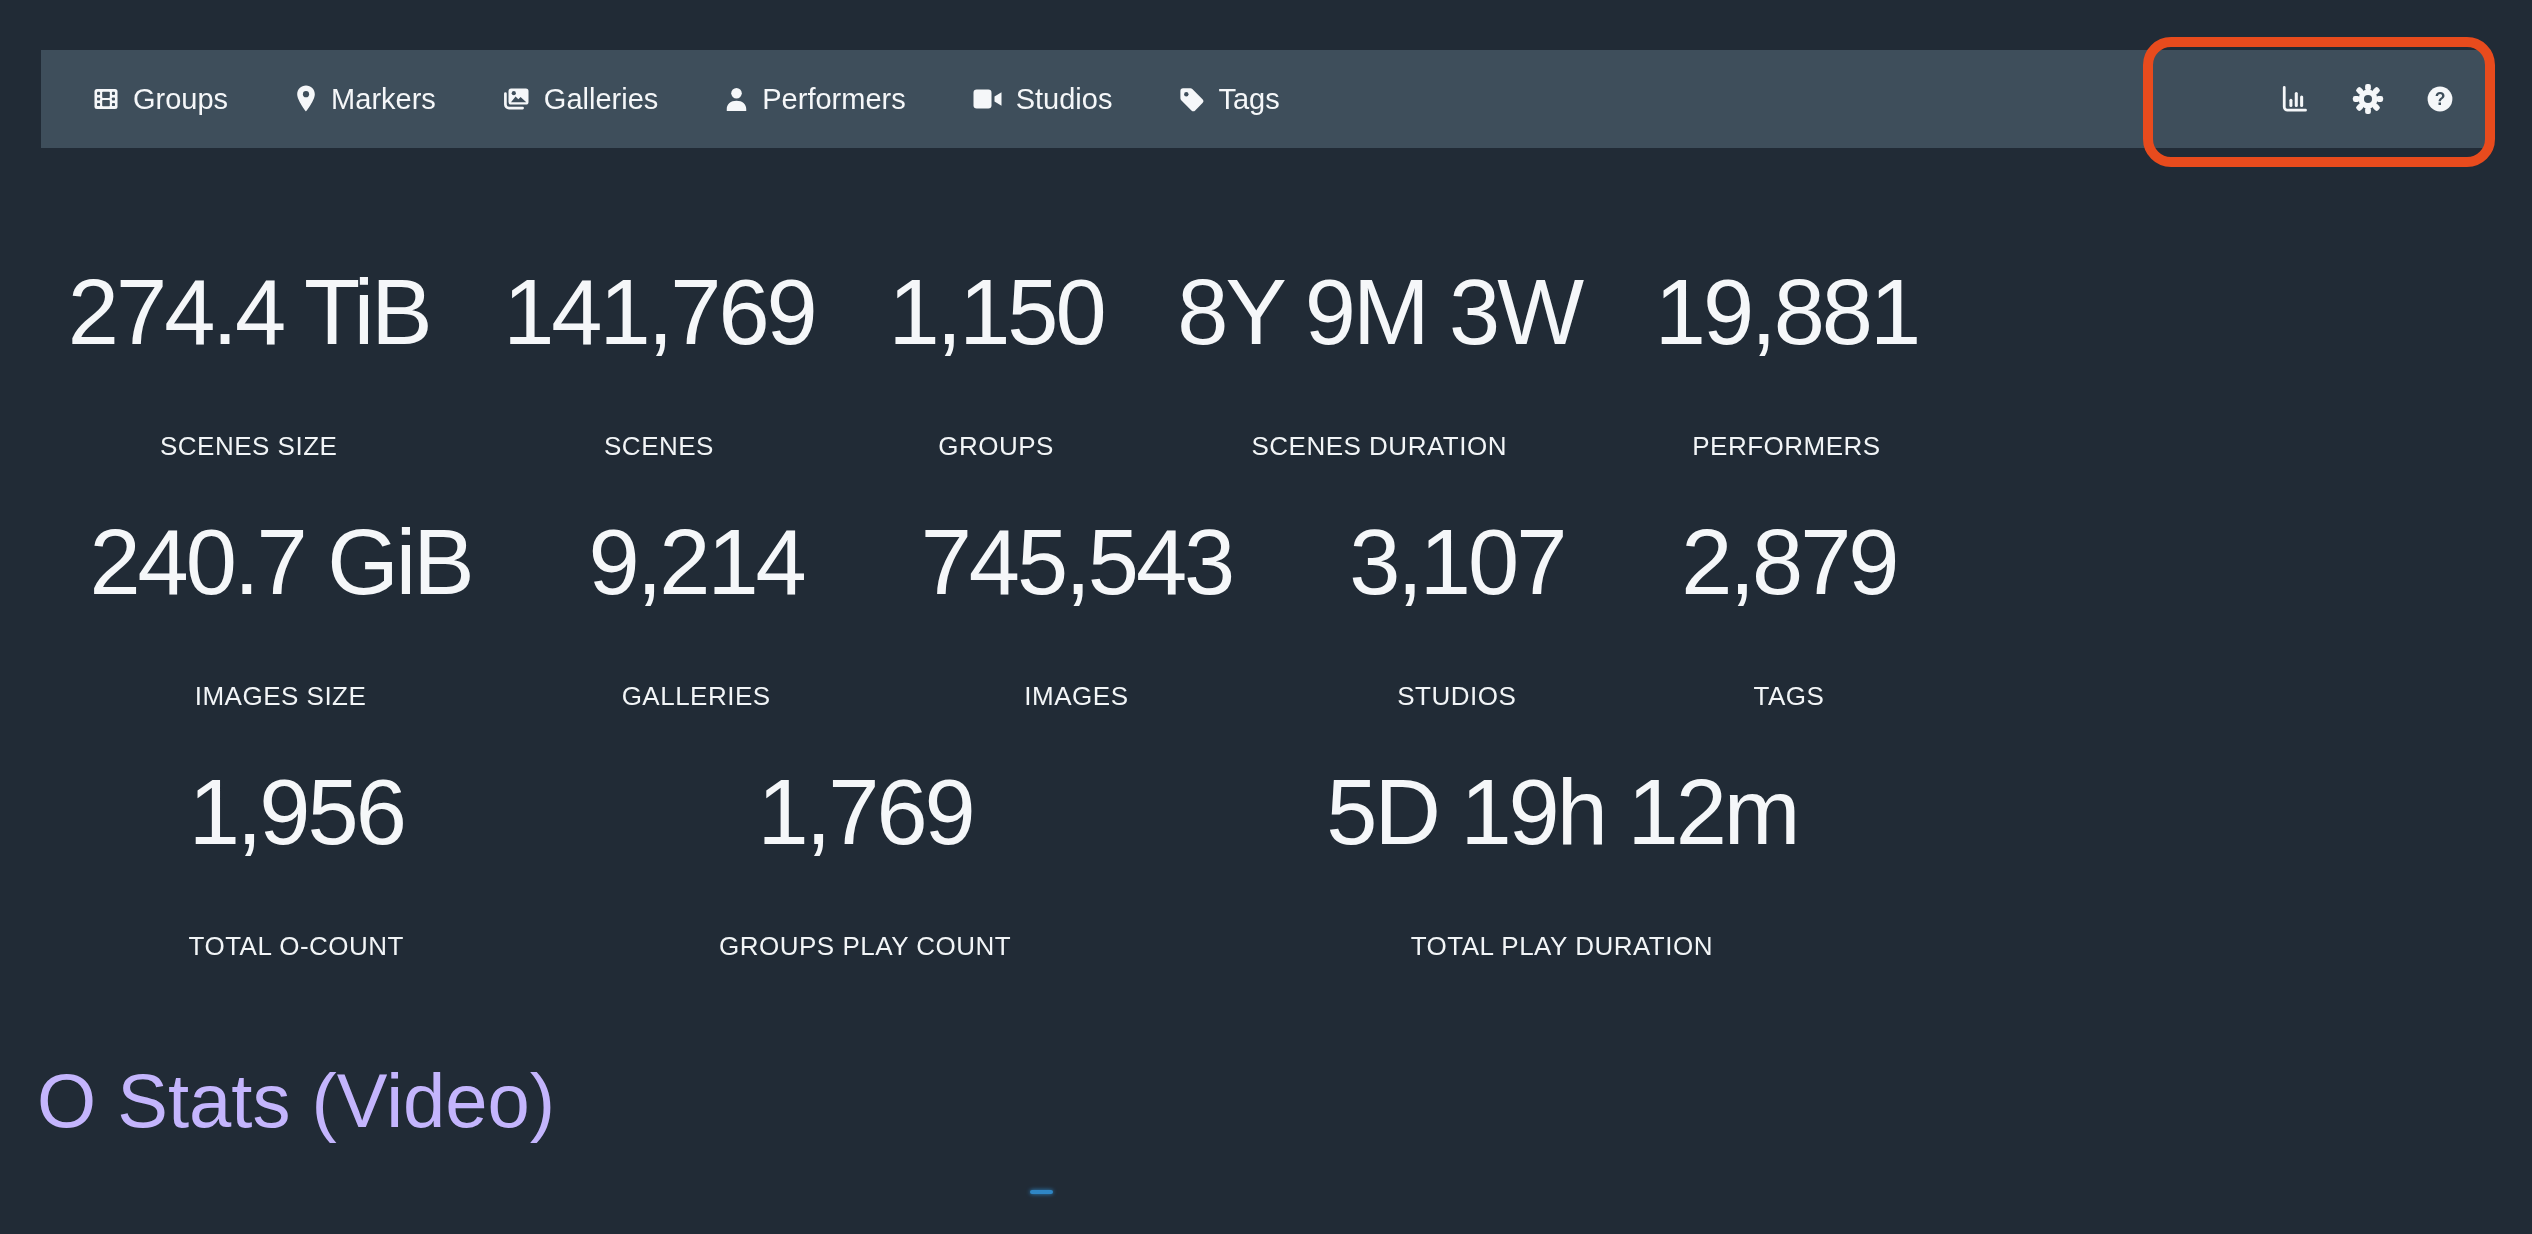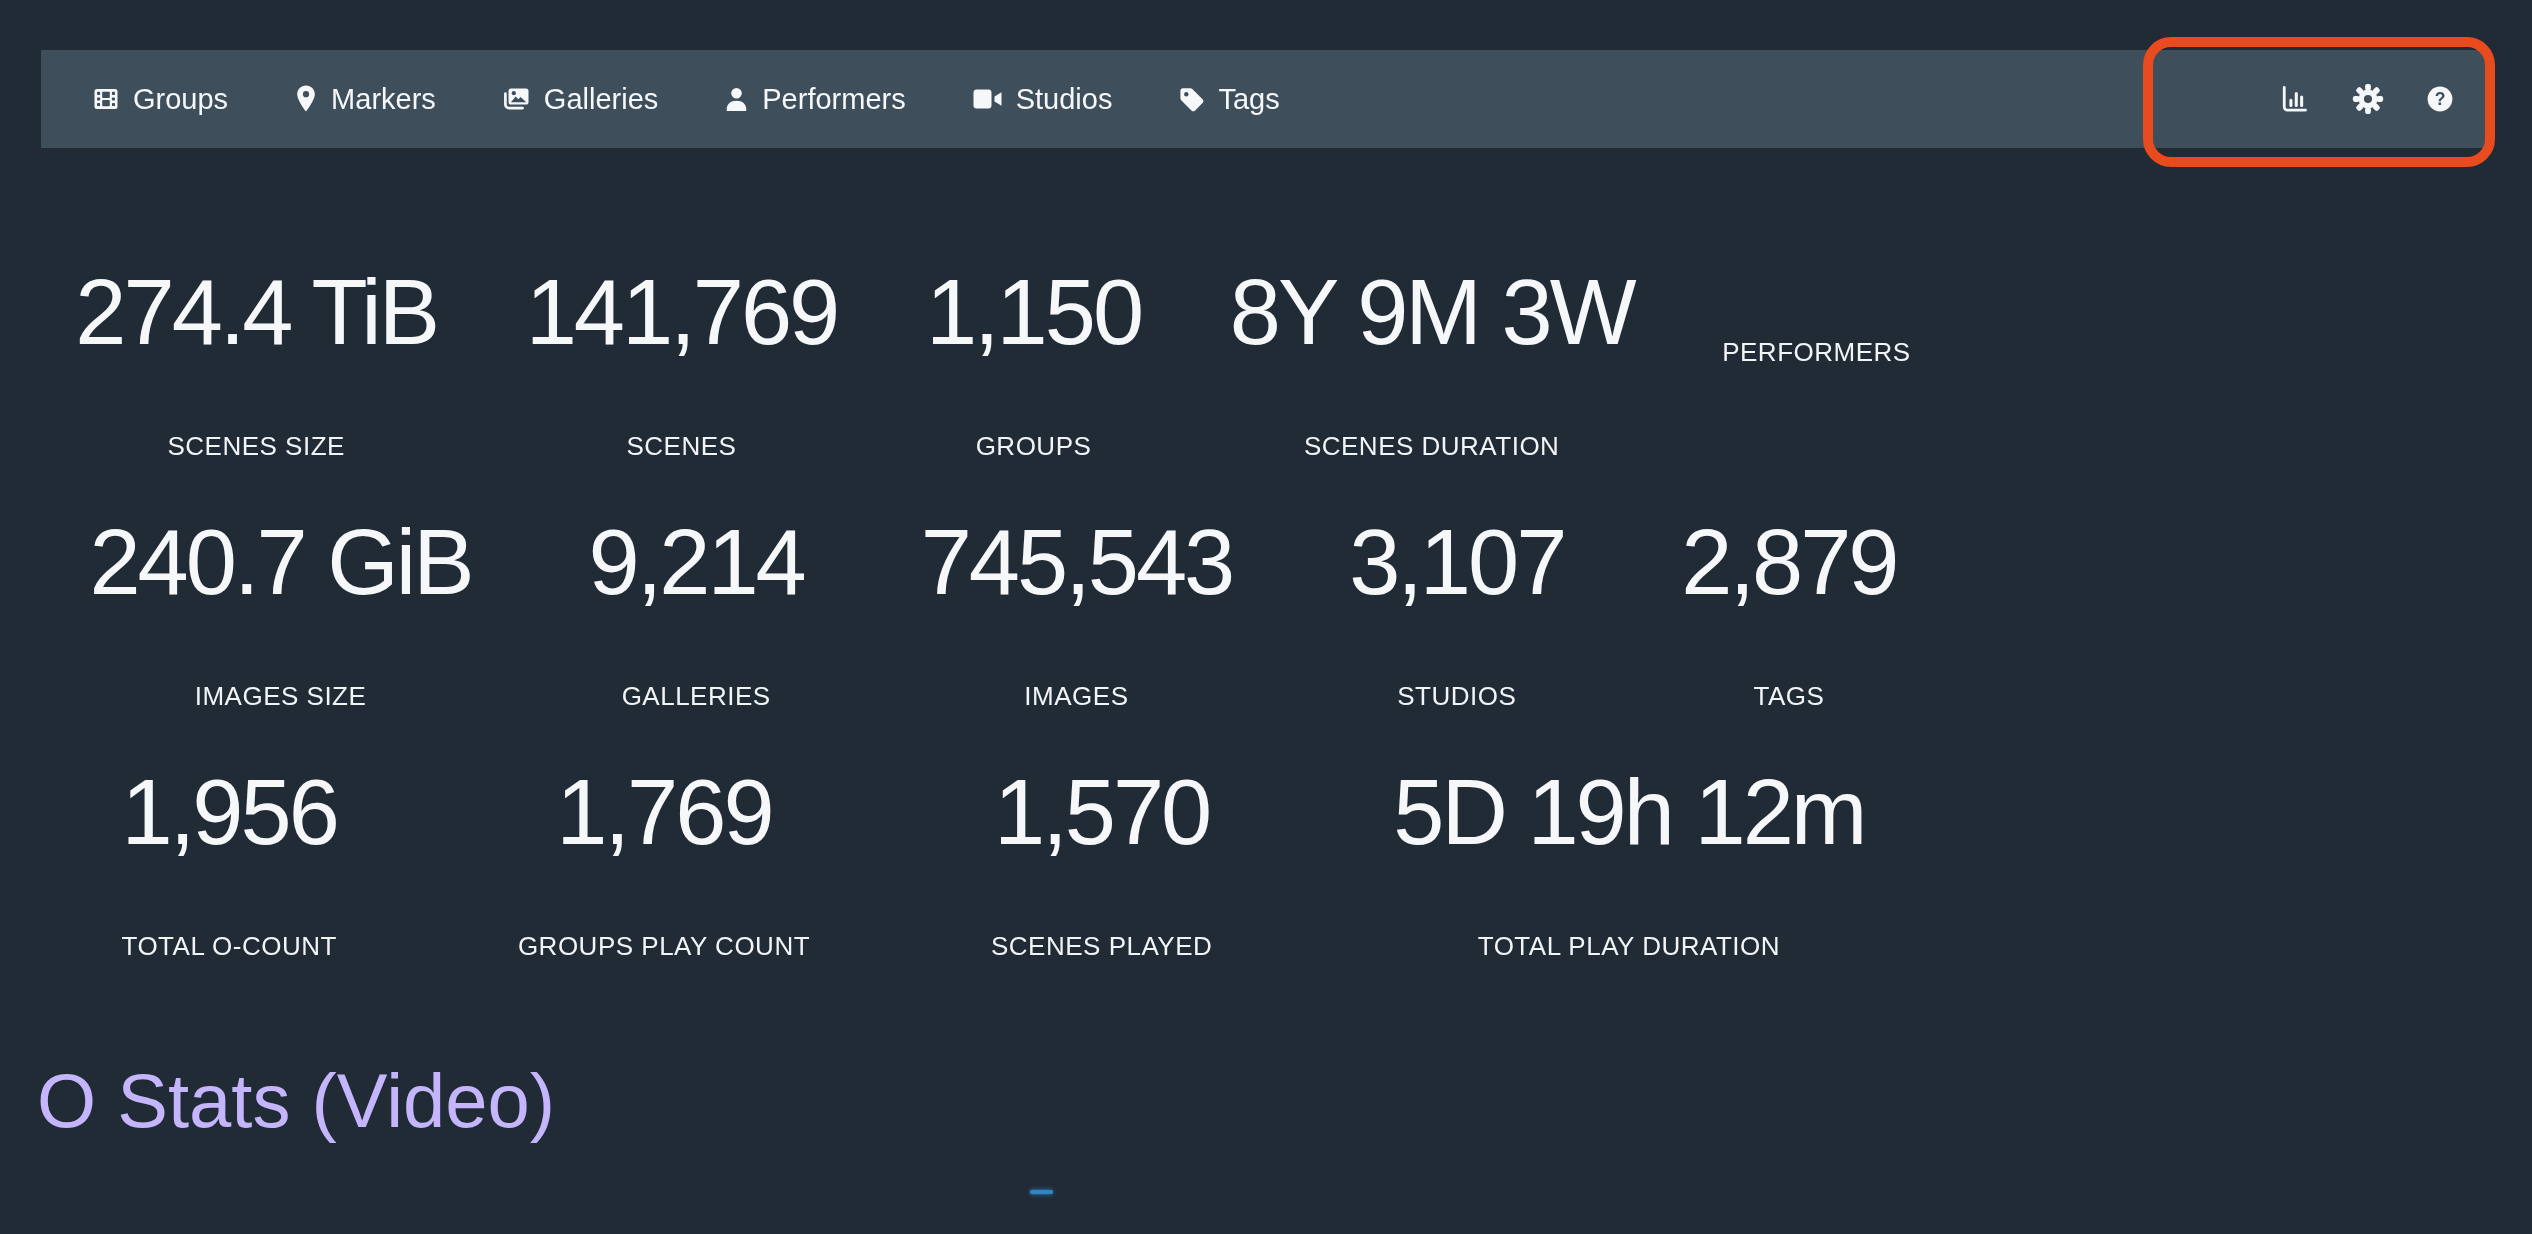--- a/index.html
+++ b/index.html
@@ -206,20 +206,21 @@
     </div>
     <div class="stat-item">
       <div class="stat-value">1,150</div>
       <div class="stat-label">GROUPS</div>
     </div>
     <div class="stat-item">
       <div class="stat-value">8Y 9M 3W</div>
       <div class="stat-label">SCENES DURATION</div>
     </div>
     <div class="stat-item">
+      <div class="stat-value">19,881</div>
       <div class="stat-label">PERFORMERS</div>
     </div>
   </div>
 
   <div class="stat-row">
     <div class="stat-item">
       <div class="stat-value">240.7 GiB</div>
       <div class="stat-label">IMAGES SIZE</div>
     </div>
     <div class="stat-item">
@@ -243,24 +244,20 @@
   <div class="stat-row">
     <div class="stat-item">
       <div class="stat-value">1,956</div>
       <div class="stat-label">TOTAL O-COUNT</div>
     </div>
     <div class="stat-item">
       <div class="stat-value">1,769</div>
       <div class="stat-label">GROUPS PLAY COUNT</div>
     </div>
     <div class="stat-item">
-      <div class="stat-value">1,570</div>
-      <div class="stat-label">SCENES PLAYED</div>
-    </div>
-    <div class="stat-item">
       <div class="stat-value">5D 19h 12m</div>
       <div class="stat-label">TOTAL PLAY DURATION</div>
     </div>
   </div>
 
   <h2 class="section-heading">O Stats (Video)</h2>
 </main>
 
 <div class="chart-fragment"></div>
 

